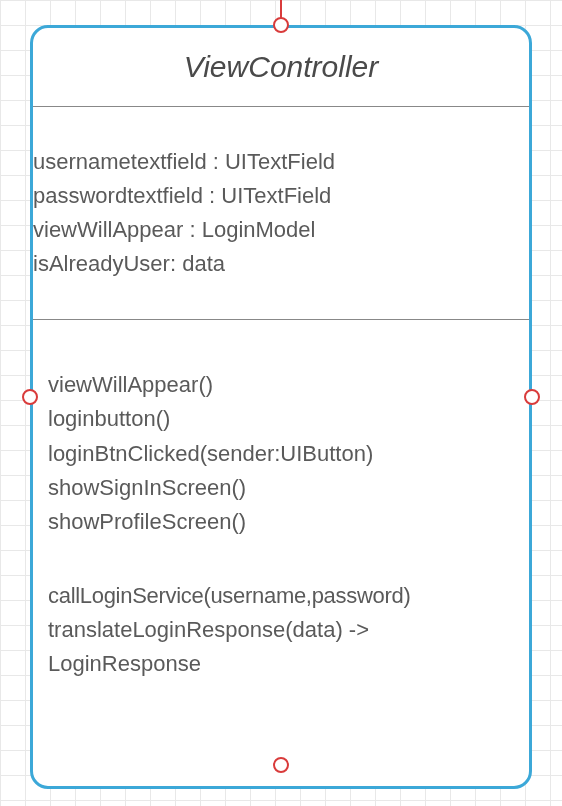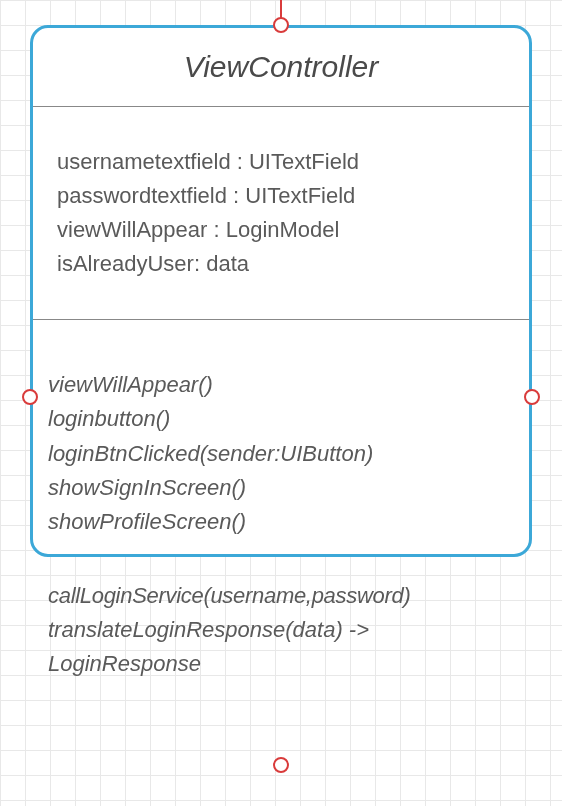--- a/index.html
+++ b/index.html
@@ -25,41 +25,40 @@
         linear-gradient(to right, #e8e8e8 1px, transparent 1px),
         linear-gradient(to bottom, #e8e8e8 1px, transparent 1px);
       background-size: 25px 25px;
       z-index: 0;
     }
     .class-box {
       position: absolute;
       left: 30px;
       top: 25px;
       width: 502px;
-      height: 532px;
+      height: 764px;
       background-color: #ffffff;
       border: 3px solid #3ca8d8;
       border-radius: 18px;
       z-index: 1;
     }
     .class-title {
       text-align: center;
       font-size: 30px;
       font-style: italic;
       color: #4a4a4a;
       padding: 22px 10px 22px 10px;
       border-bottom: 1px solid #888;
     }
     .class-attributes {
-      padding: 38px 15px 38px 24px;
+      padding: 38px 15px 38px 0;
       border-bottom: 1px solid #888;
     }
     .class-methods {
       padding: 48px 15px 30px 15px;
-      font-style: italic;
     }
     .attr-line, .method-line {
       font-size: 22px;
       color: #5a5a5a;
       line-height: 1.55;
       white-space: nowrap;
     }
     .method-line.wrap {
       letter-spacing: -0.3px;
       margin-top: 40px;

